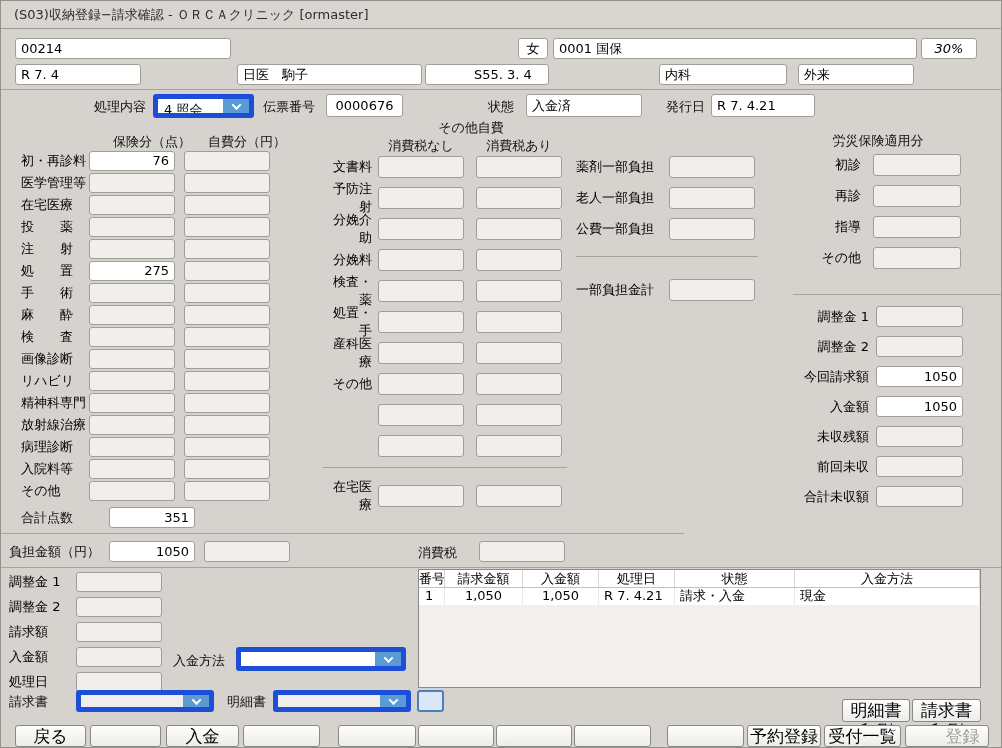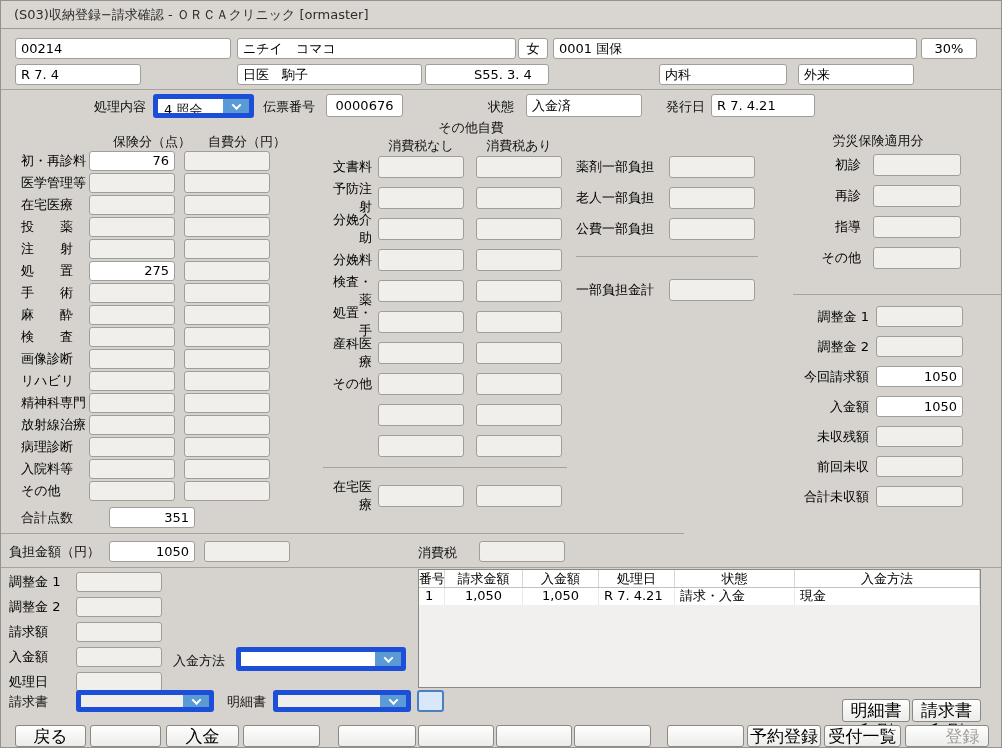--- a/index.html
+++ b/index.html
@@ -76,24 +76,23 @@
   .bluebox { position:absolute; width:27px; height:22px; background:#d9e7f8; border:2px solid #4a7fc1; border-radius:3px; }
 </style>
 </head>
 <body>
 
 <div id="app">
 
   <div class="titlebar">(S03)収納登録−請求確認 - ＯＲＣＡクリニック [ormaster]</div>
 
   <div class="field abs filled" style="left:14px;top:37px;width:216px;">00214</div>
-  <div class="field abs filled" style="left:236px;top:37px;width:279px;">ニチイ　コマコ</div>
   <div class="field abs ctr filled" style="left:517px;top:37px;width:30px;">女</div>
   <div class="field abs filled" style="left:552px;top:37px;width:364px;">0001 国保</div>
-  <div class="field abs ctr filled" style="left:920px;top:37px;width:56px;">30%</div>
+  <div class="field abs ctr filled" style="left:920px;top:37px;width:56px;font-style:italic;">30%</div>
 
   <div class="field abs filled" style="left:14px;top:63px;width:126px;">R 7. 4</div>
   <div class="field abs filled" style="left:236px;top:63px;width:185px;">日医　駒子</div>
   <div class="field abs filled" style="left:424px;top:63px;width:124px;padding-left:48px;">S55. 3. 4</div>
   <div class="field abs filled" style="left:658px;top:63px;width:128px;">内科</div>
   <div class="field abs filled" style="left:797px;top:63px;width:116px;">外来</div>
 
   <div class="hline" style="left:0;top:88px;width:1002px;"></div>
 
   <div class="lbl" style="left:93px;top:97px;">処理内容</div>

